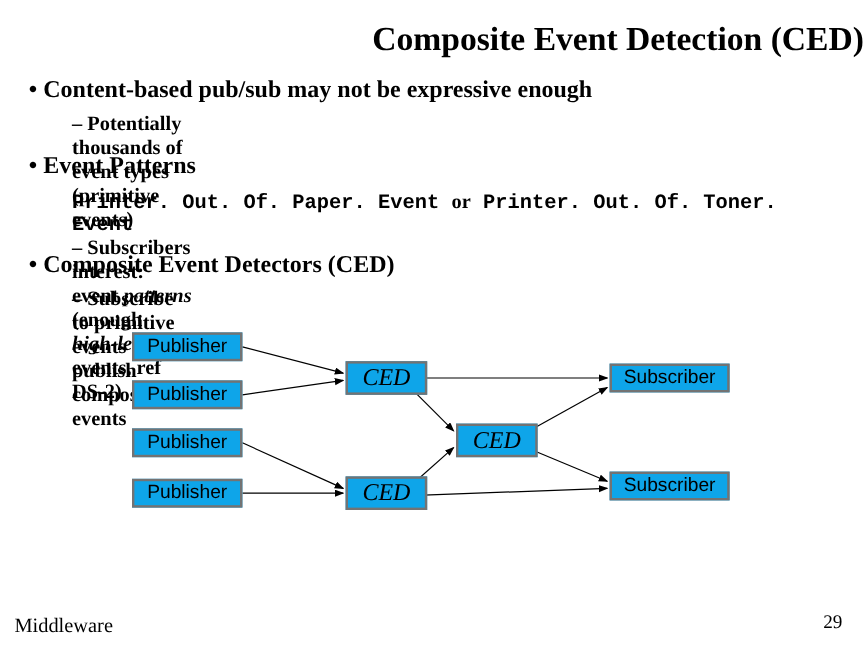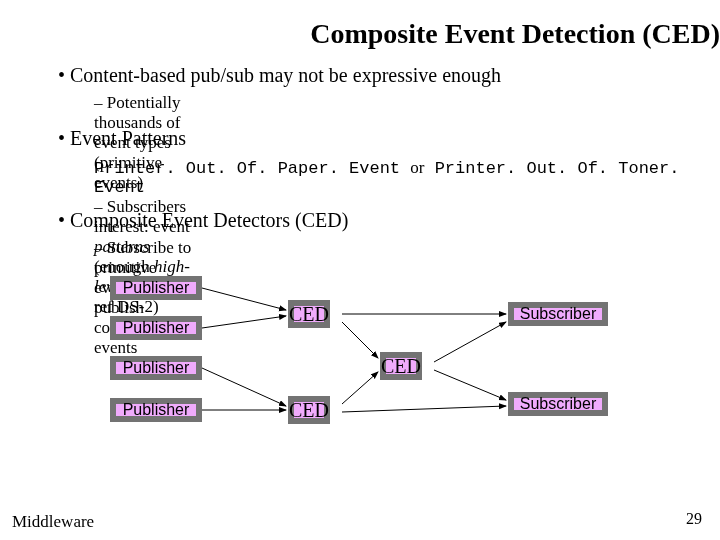--- a/index.html
+++ b/index.html
@@ -12,22 +12,23 @@
     position: relative;
     overflow: hidden;
   }
   .title {
     text-align: right;
     font-size: 28px;
     padding-top: 18px;
     padding-bottom: 14px;
   }
   .content {
-    padding: 0 30px 0 58px;
+    padding: 0 30px 0 24px;
     font-size: 20px;
+    font-weight: bold;
   }
   ul.top { list-style: none; }
   ul.top > li { margin-bottom: 8px; }
   ul.top > li::before { content: "•  "; }
   ul.sub { list-style: none; margin: 6px 0 10px 36px; font-size: 17px; }
   ul.sub > li { margin-bottom: 4px; }
   ul.sub > li::before { content: "–  "; }
   .italic { font-style: italic; text-align: right; }
   .mono {
     font-family: "Courier New", monospace;
@@ -36,36 +37,36 @@
     display: block;
   }
   .diagram {
     position: relative;
     width: 640px;
     height: 180px;
     margin: 10px 0 0 60px;
   }
   .box {
     position: absolute;
-    border: 6px solid #737373;
+    border: 2px solid #737373;
     font-family: Arial, Helvetica, sans-serif;
     font-size: 16px;
-    background: #f0abfc;
+    background: #0ea5e9;
     text-align: right;
     display: flex;
     align-items: center;
     justify-content: center;
     z-index: 2;
   }
   .pub { width: 92px; height: 24px; left: 50px; }
   .pub1 { top: 4px; }
   .pub2 { top: 44px; }
   .pub3 { top: 84px; }
   .pub4 { top: 126px; }
-  .ced { width: 42px; height: 28px; font-family: "Times New Roman", serif; font-size: 20px; }
+  .ced { width: 68px; height: 28px; font-family: "Times New Roman", serif; font-size: 20px; font-style: italic; }
   .ced1 { left: 228px; top: 28px; }
   .ced2 { left: 320px; top: 80px; }
   .ced3 { left: 228px; top: 124px; }
   .sub { width: 100px; height: 24px; left: 448px; }
   .sub1 { top: 30px; }
   .sub2 { top: 120px; }
   svg.arrows {
     position: absolute;
     top: 0; left: 0;
     width: 640px; height: 180px;

